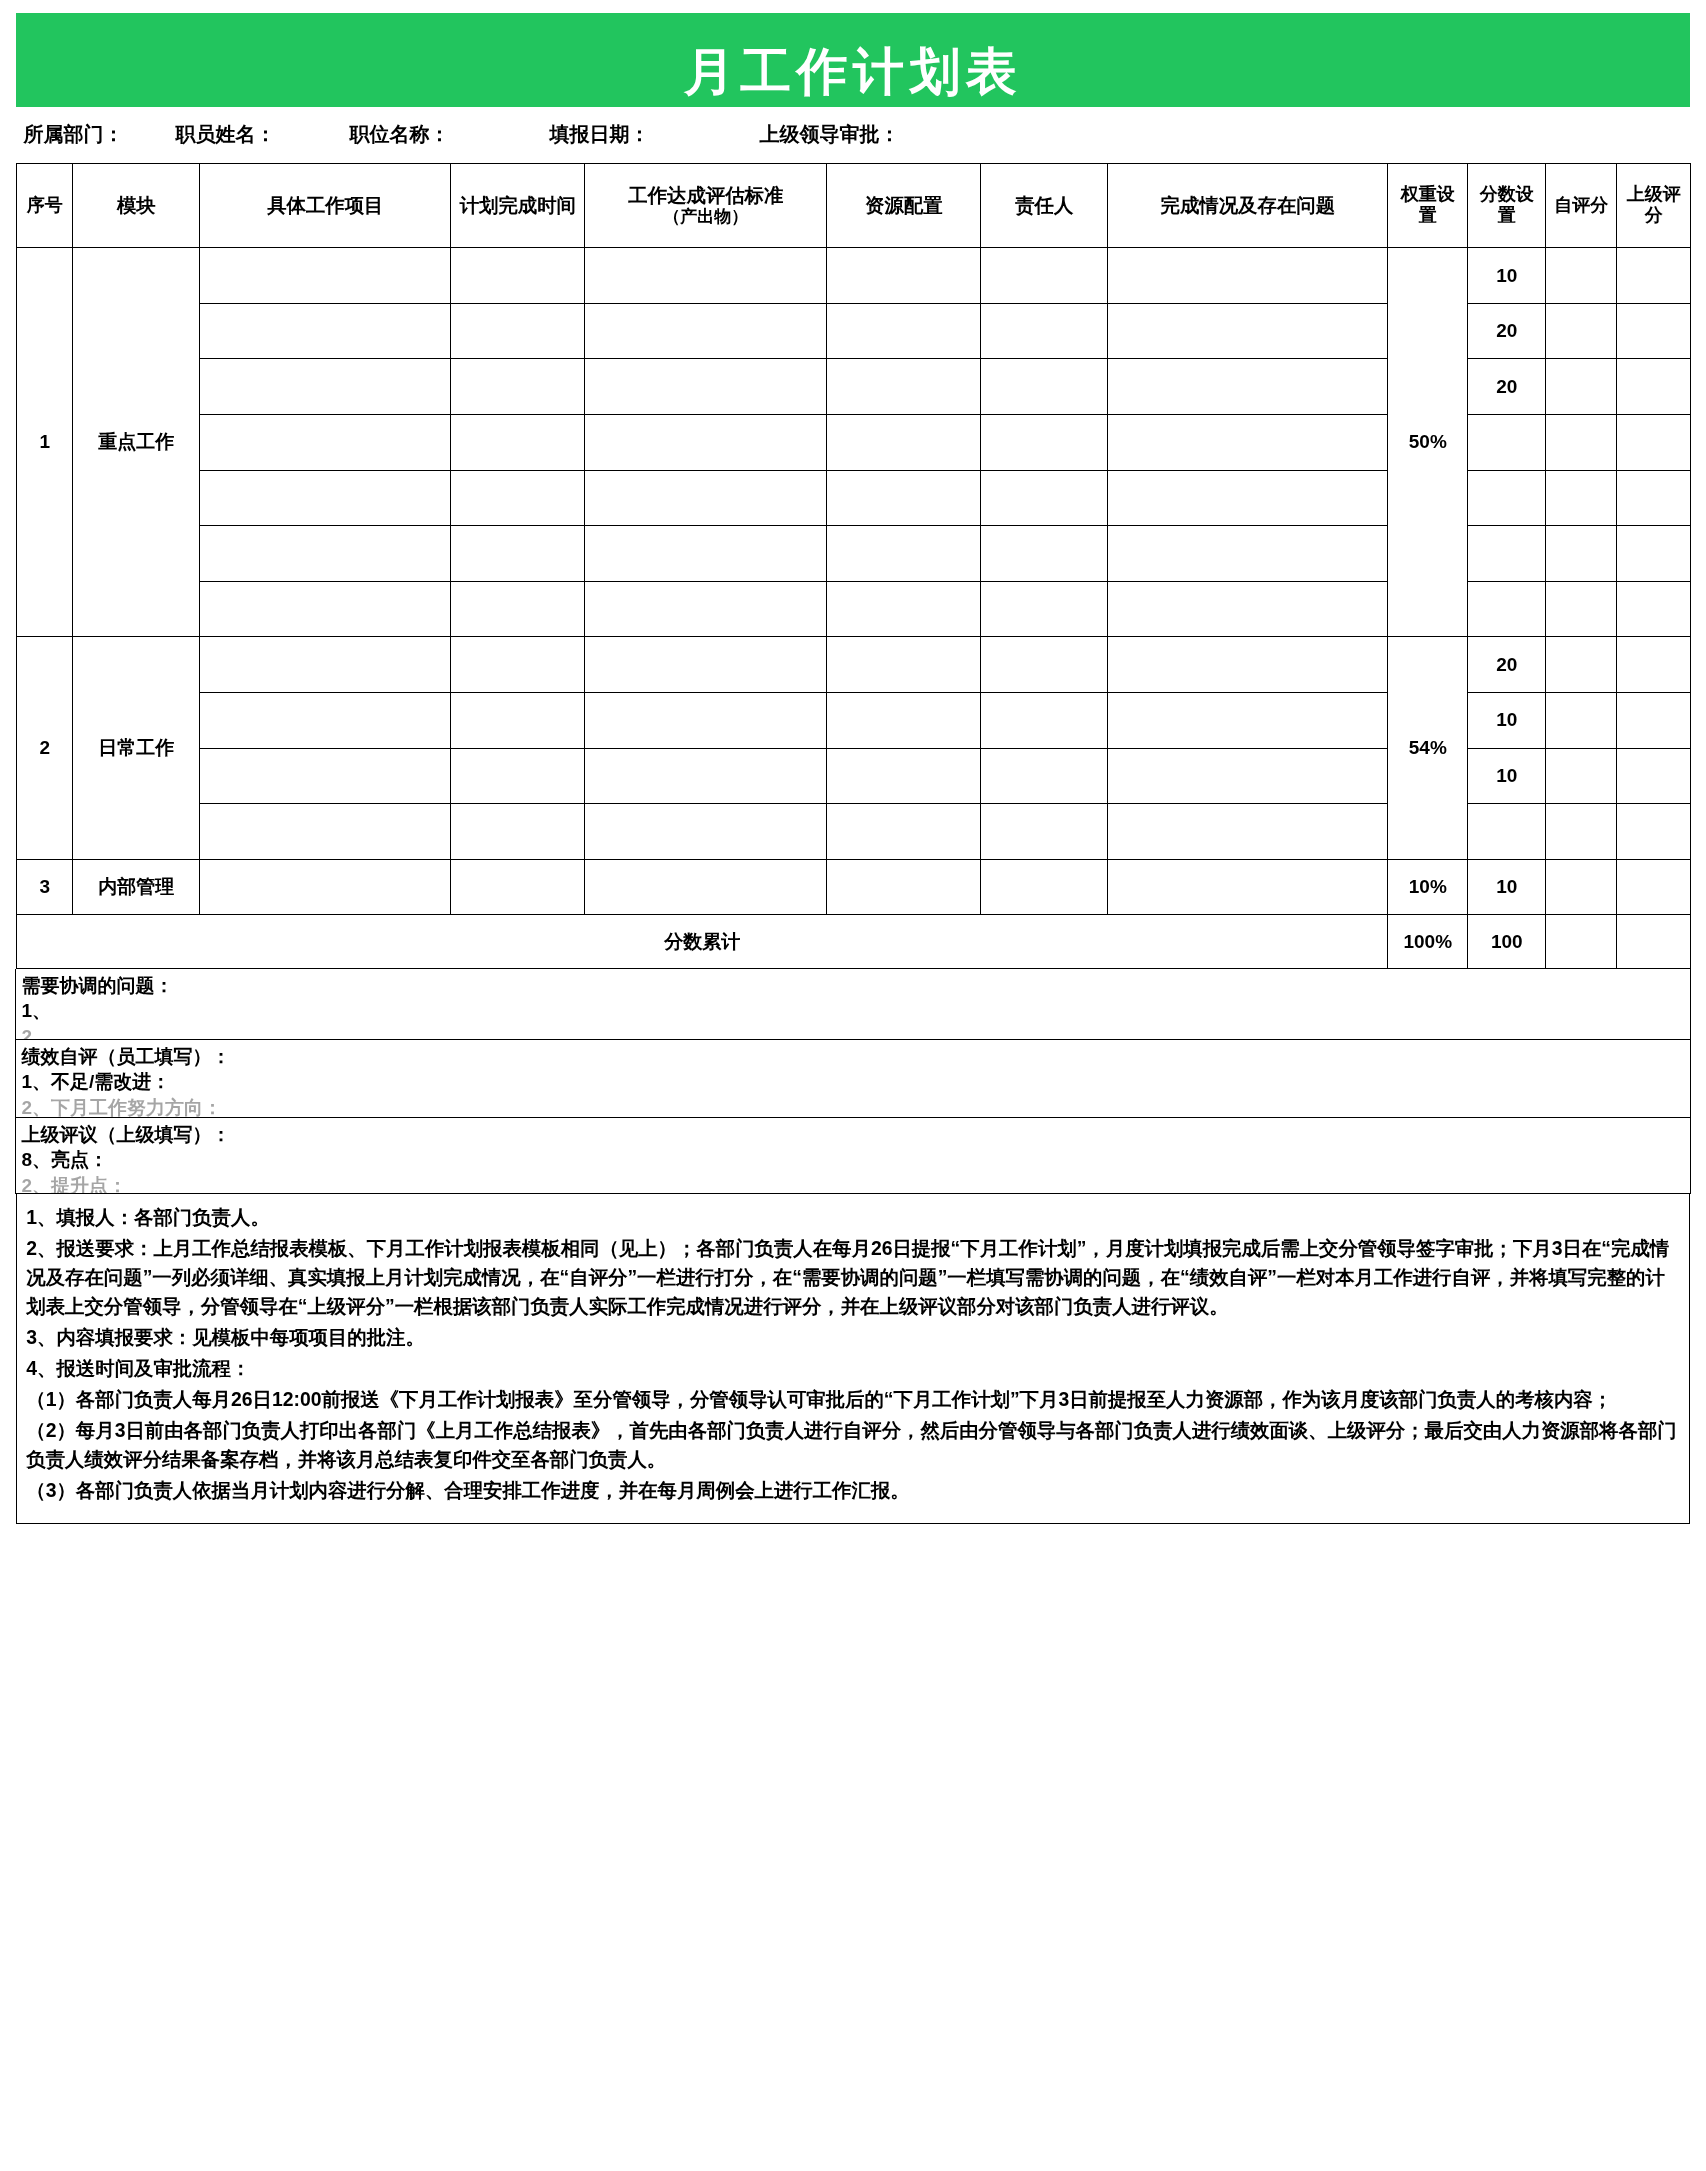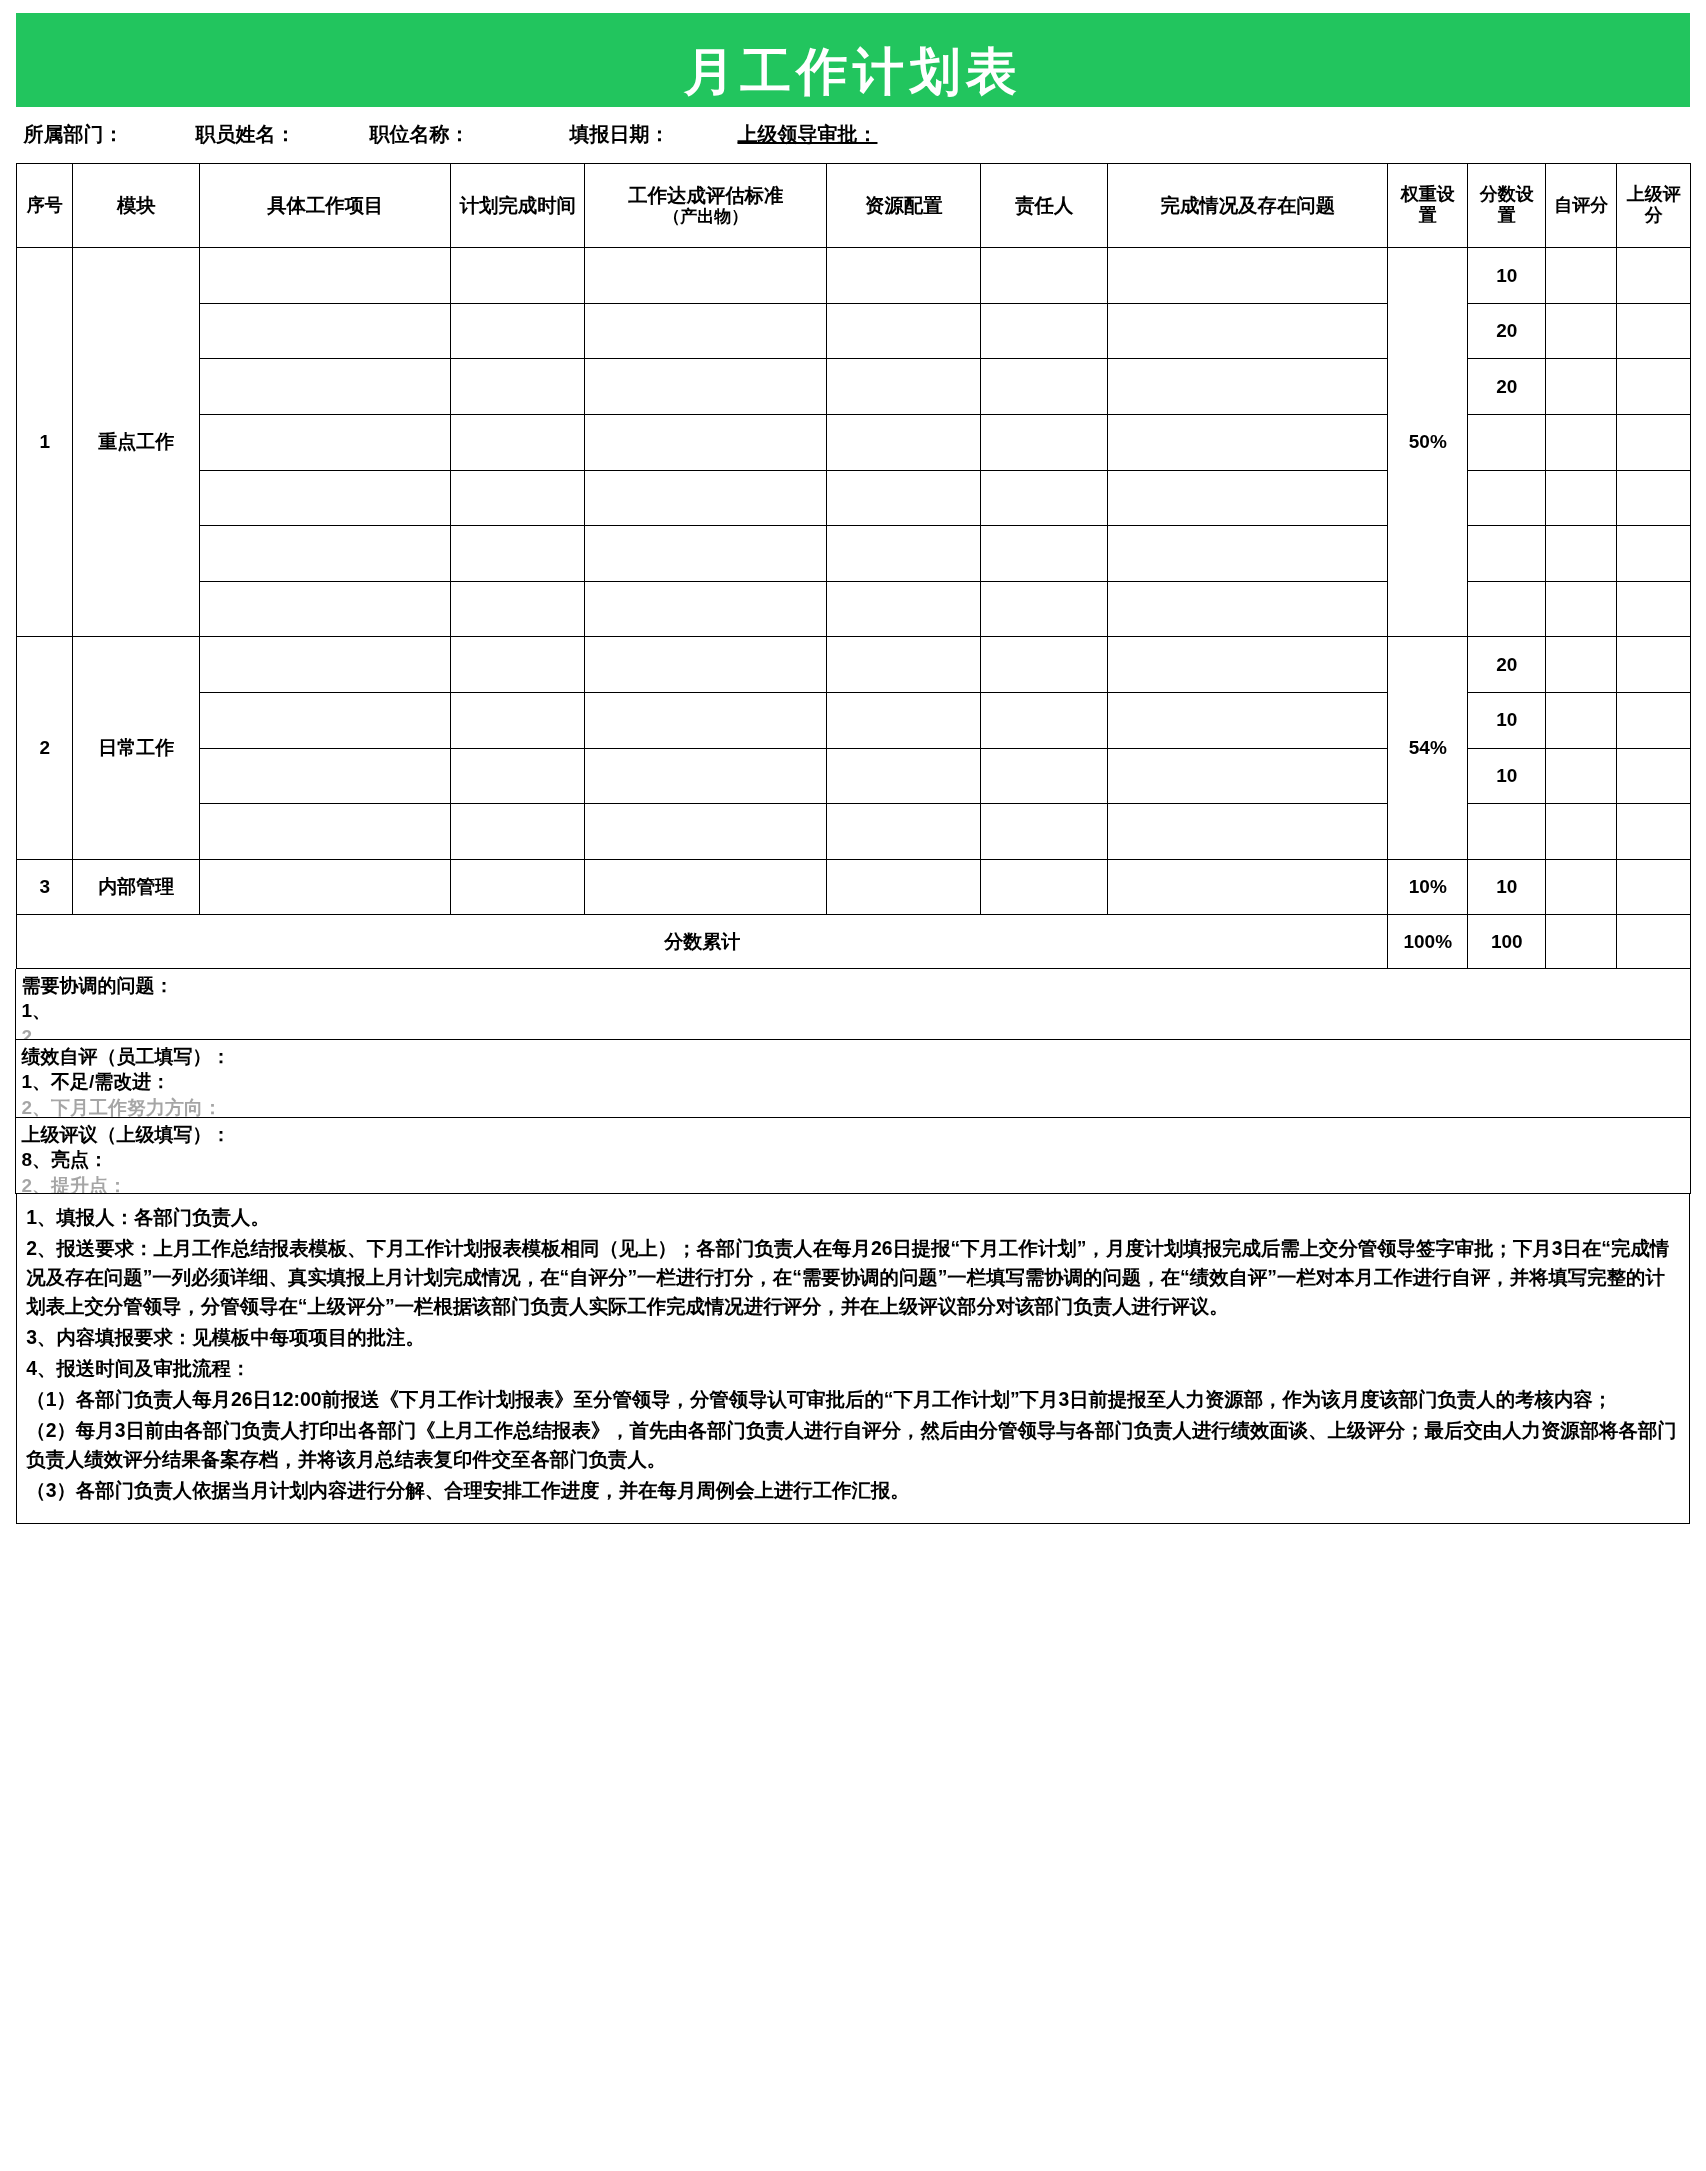--- a/index.html
+++ b/index.html
@@ -38,24 +38,24 @@
     height: 56px;
     display: flex;
     align-items: center;
     font-size: 20px;
     font-weight: bold;
   }
   .meta-row .meta-item {
     white-space: nowrap;
   }
   .meta-row .meta-item.m0 { margin-left: 7.2px; }
-  .meta-row .meta-item.m1 { margin-left: 72px; }
+  .meta-row .meta-item.m1 { margin-left: 52px; }
   .meta-row .meta-item.m2 { margin-left: 74px; }
   .meta-row .meta-item.m3 { margin-left: 100px; }
-  .meta-row .meta-item.m4 { margin-left: 68px; text-decoration: underline; }
+  .meta-row .meta-item.m4 { margin-left: 110px; }
 
   
   table.main {
     margin: 0 16.3px;
     width: calc(1706px - 33px);
     border-collapse: collapse;
     table-layout: fixed;
   }
   table.main td, table.main th {
     border: 0.9px solid #000000;

